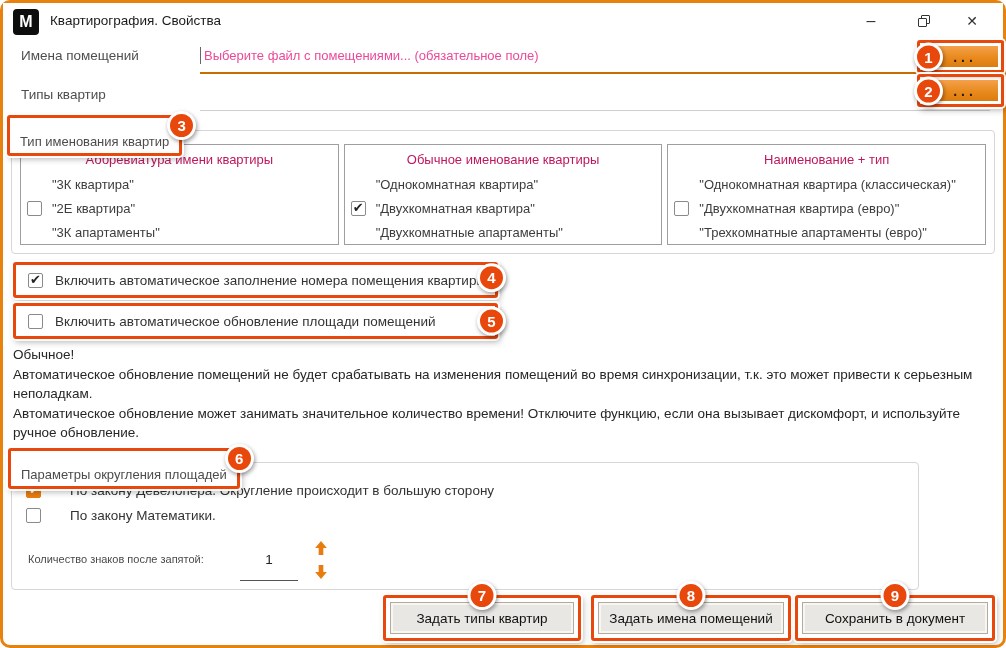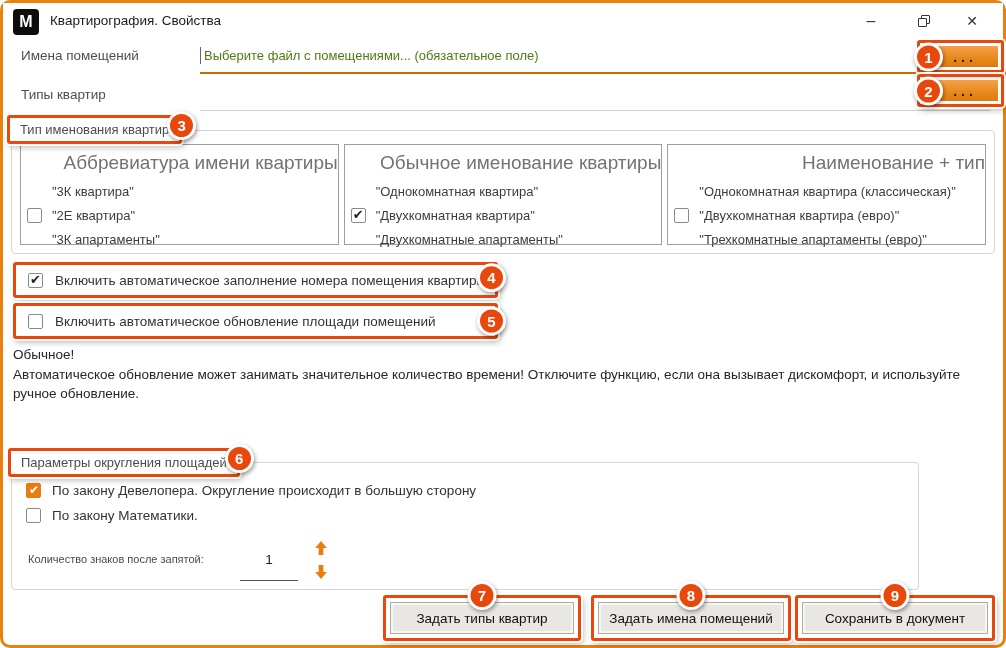--- a/index.html
+++ b/index.html
@@ -45,45 +45,45 @@
     position: absolute; width: 29px; height: 29px; border-radius: 50%;
     background: #e9480c; border: 3px solid #fff;
     box-shadow: 1px 2px 4px rgba(0,0,0,.4);
     color: #fff; font-size: 15px; font-weight: bold;
     display: flex; align-items: center; justify-content: center;
     z-index: 3;
   }
 
   
   .row-label { position: absolute; left: 18px; font-size: 13.5px; color: #4e4e4e; }
-  .placeholder { position: absolute; left: 201px; font-size: 13px; color: #4d7c0f; }
+  .placeholder { position: absolute; left: 201px; font-size: 13px; color: #ec4899; }
   .caret { position: absolute; left: 197px; width: 0; height: 17px; border-left: 1px solid #666; }
   .underline { position: absolute; left: 197px; width: 790px; }
   .underline.orange { height: 2px; background: #c96c02; }
   .underline.gray { height: 1px; background: #cfcfcf; }
   .browse-btn {
     position: absolute; left: 12px; top: 3px; right: 3px; bottom: 3px;
     background: linear-gradient(180deg, #f5a04a 0%, #e88a1e 55%, #dd7b0d 100%);
     display: flex; align-items: center; justify-content: center;
     color: #2b1a05; font-weight: 900; font-size: 14px; letter-spacing: 4px;
     cursor: pointer;
   }
 
   
   .groupbox { position: absolute; border: 1px solid #d6d6d6; border-radius: 4px; background: #fff; }
   .grouplabel {
     display: inline-flex; align-items: center;
     background: #fff; padding: 4px 10px;
-    font-size: 13px; color: #4c4c4c; white-space: nowrap;
+    font-size: 13px; color: #4c4c4c; white-space: nowrap; margin-top: 12px;
   }
 
   
   .cards { position: absolute; left: 8px; right: 8px; top: 13px; bottom: 8px; display: flex; gap: 5px; }
   .card { flex: 1; border: 1px solid #9e9e9e; background: #fff; padding-top: 3px; }
-  .card-header { text-align: right; font-size: 19px; color: #737373; margin: 4px 0 5px; }
+  .card-header { text-align: center; font-size: 13px; color: #be185d; margin: 4px 0 5px; }
   .card-line { height: 24px; display: flex; align-items: center; gap: 10px; padding-left: 6px; font-size: 13px; color: #3d3d3d; }
   .card-line.noCb { padding-left: 31px; }
 
   
   .cb {
     width: 15px; height: 15px; border: 1px solid #8a8a8a; border-radius: 2px;
     background: #fff; flex: 0 0 auto; position: relative; cursor: pointer;
   }
   .cb.checked::after {
     content: "✔"; position: absolute; left: 1px; top: -2px;
@@ -94,21 +94,21 @@
 
   
   .toggle-inner { position: absolute; inset: 0; display: flex; align-items: center; gap: 12px; padding-left: 12px; background: #fff; }
   .toggle-label { font-size: 13.5px; color: #333; white-space: nowrap; }
 
   
   .warning { position: absolute; left: 10px; top: 342px; width: 982px; font-size: 13.5px; color: #262626; line-height: 19.5px; }
 
   
   .r-row { position: absolute; left: 14px; display: flex; align-items: center; gap: 11px; }
-  .r-label { font-size: 13.5px; color: #333; }
+  .r-label { font-size: 13.5px; color: #333; margin-left: 18px; }
   .dec-label { position: absolute; left: 16px; top: 90px; font-size: 11px; color: #4a4a4a; }
   .dec-value {
     position: absolute; left: 228px; top: 86px; width: 58px; height: 32px;
     text-align: center; font-size: 13.5px; color: #222;
     border-bottom: 1px solid #555; padding-top: 3px;
   }
   .spin { position: absolute; left: 302px; width: 16px; height: 14px; cursor: pointer; }
 
   
   .action-btn {
@@ -218,20 +218,21 @@
   <div class="ann" style="left:10px; top:300px; width:485px; height:36px;">
     <div class="toggle-inner">
       <span class="cb"></span>
       <span class="toggle-label">Включить автоматическое обновление площади помещений</span>
     </div>
     <div class="badge" style="right:-11px; top:50%; transform:translateY(-50%);">5</div>
   </div>
 
   <div class="warning">
     <p>Обычное!</p>
+    <p>Автоматическое обновление помещений не будет срабатывать на изменения помещений во время синхронизации, т.к. это может привести к серьезным неполадкам.</p>
     <p>Автоматическое обновление может занимать значительное количество времени! Отключите функцию, если она вызывает дискомфорт, и используйте ручное обновление.</p>
   </div>
 
   <div class="groupbox" style="left:8px; top:459px; width:908px; height:128px;">
     <div class="ann" style="left:-4px; top:-15px; background:#fff;">
       <div class="grouplabel">Параметры округления площадей</div>
       <div class="badge" style="right:-17px; top:-7px;">6</div>
     </div>
     <div class="r-row" style="top:20px;">
       <span class="cb orange checked"></span>

